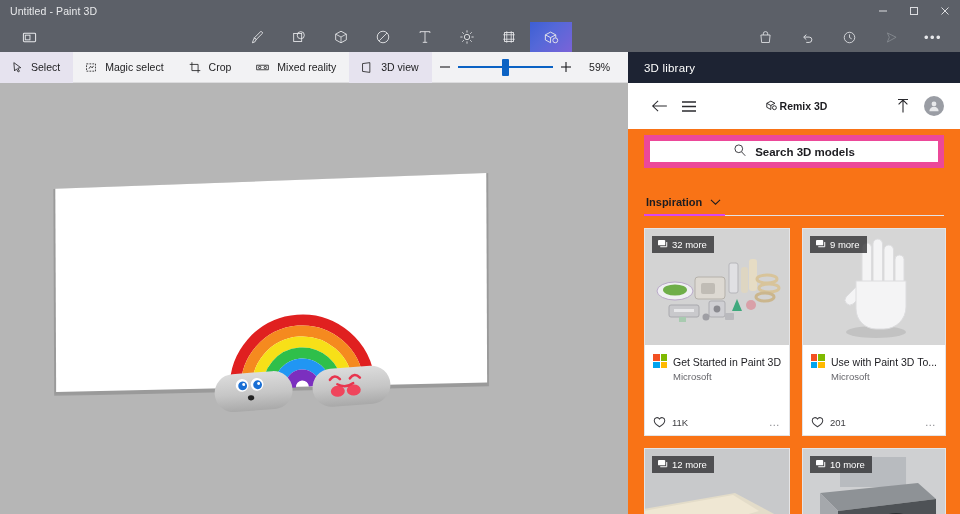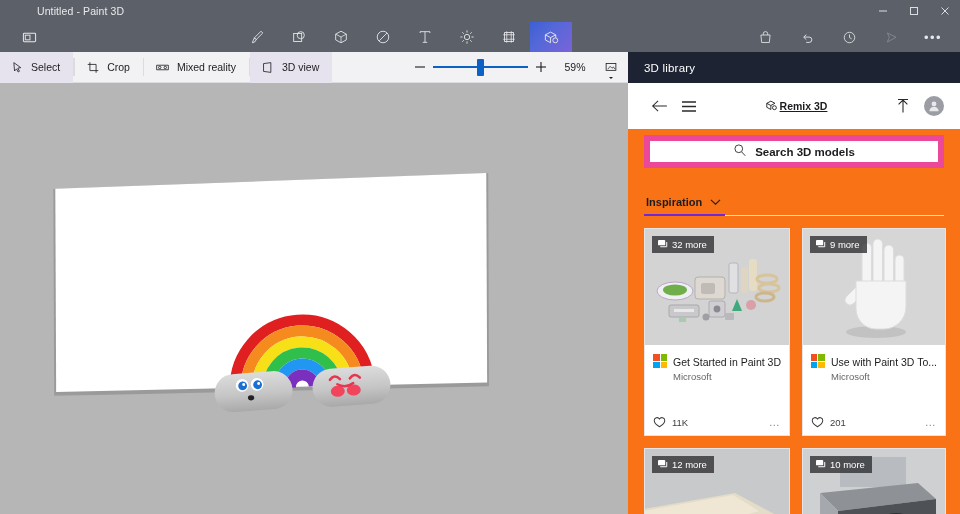--- a/index.html
+++ b/index.html
@@ -7,21 +7,21 @@
     width: 960px; height: 514px;
     overflow: hidden;
     font-family: "Liberation Sans", sans-serif;
     background: #ffffff;
   }
   #app { position: relative; width: 960px; height: 514px; }
 
   
   .titlebar {
     position: absolute; top: 0; left: 0; width: 960px; height: 22px;
-    background: #5c6068; display: flex; align-items: center; padding-left: 27px;
+    background: #5c6068; display: flex; align-items: center;
   }
   .title-text {
     color: #e9eaec; font-size: 10.5px; padding-left: 10px;
     letter-spacing: .1px; white-space: nowrap;
   }
   .win-controls { margin-left: auto; display: flex; height: 22px; }
   .win-btn {
     width: 31px; height: 22px; display: flex; align-items: center;
     justify-content: center; color: #dcdde0;
   }
@@ -135,42 +135,42 @@
   .lib-bar {
     height: 46px; display: flex; align-items: center; padding: 0 16px;
     background: #fff;
   }
   .lib-icon-btn {
     width: 30px; height: 30px; display: flex; align-items: center;
     justify-content: center; color: #2a2a2e;
   }
   .remix-logo {
     flex: 1; display: flex; align-items: center; justify-content: center;
-    gap: 2px; color: #1c1c20; font-size: 10.5px; font-weight: bold; text-decoration: underline;
+    gap: 2px; color: #1c1c20; font-size: 10.5px; font-weight: bold;
   }
   .avatar {
     width: 20px; height: 20px; border-radius: 50%; background: #9a9da4;
     display: flex; align-items: center; justify-content: center;
     color: #e8e9eb; margin-left: 6px;
   }
   .search-wrap { padding: 6px 16px 0 16px; }
   .search-box {
     height: 33px; border: 6px solid #ec4899; background: #fff;
     display: flex; align-items: center; justify-content: center; gap: 8px;
   }
   .search-label { font-size: 11.5px; font-weight: bold; color: #1c1c20; }
 
   .tabs-row {
     margin: 22px 16px 0 16px; border-bottom: 1px solid #e3e3e5;
     display: flex; align-items: flex-end; height: 26px;
   }
   .tab {
     display: flex; align-items: center; gap: 8px; padding: 0 4px 6px 2px;
     font-size: 11px; font-weight: bold; color: #1c1c20;
-    border-bottom: 2px solid #6d28d9; margin-bottom: -1px;
+    border-bottom: 2px solid #d946ef; margin-bottom: -1px;
   }
 
   .cards-grid {
     padding: 12px 16px 0 16px; display: grid;
     grid-template-columns: 1fr 1fr; gap: 12px;
   }
   .card {
     background: #fff; border: 1px solid #e4e4e6;
   }
   .card-thumb {
@@ -343,20 +343,29 @@
     <div class="ribbon-item selected">
       <span class="ico">
         <svg width="13" height="13" viewBox="0 0 16 16">
             <path d="M3.5 2l8.5 6.2-3.6.6 2 3.8-1.6.9-2-3.8-2.4 2.6z" fill="none" stroke="currentColor" stroke-width="1"></path>
           </svg>
       </span>
       <span>Select</span>
     </div>
     <div class="ribbon-sep"></div>
 
+    <div class="ribbon-item">
+      <span class="ico">
+        <svg width="14" height="13" viewBox="0 0 16 16">
+            <rect x="2.5" y="3.5" width="11" height="9" fill="none" stroke="currentColor" stroke-width="1" stroke-dasharray="2.2 1.4"></rect>
+            <path d="M5.5 9.5l2-3 2 2 1.5-2.5" fill="none" stroke="currentColor" stroke-width="1"></path>
+          </svg>
+      </span>
+      <span>Magic select</span>
+    </div>
     <div class="ribbon-sep"></div>
 
     <div class="ribbon-item">
       <span class="ico">
         <svg width="14" height="13" viewBox="0 0 16 16">
             <path d="M4.2 1.5v10.3h10.3M1.5 4.2h10.3v10.3" fill="none" stroke="currentColor" stroke-width="1"></path>
           </svg>
       </span>
       <span>Crop</span>
     </div>

